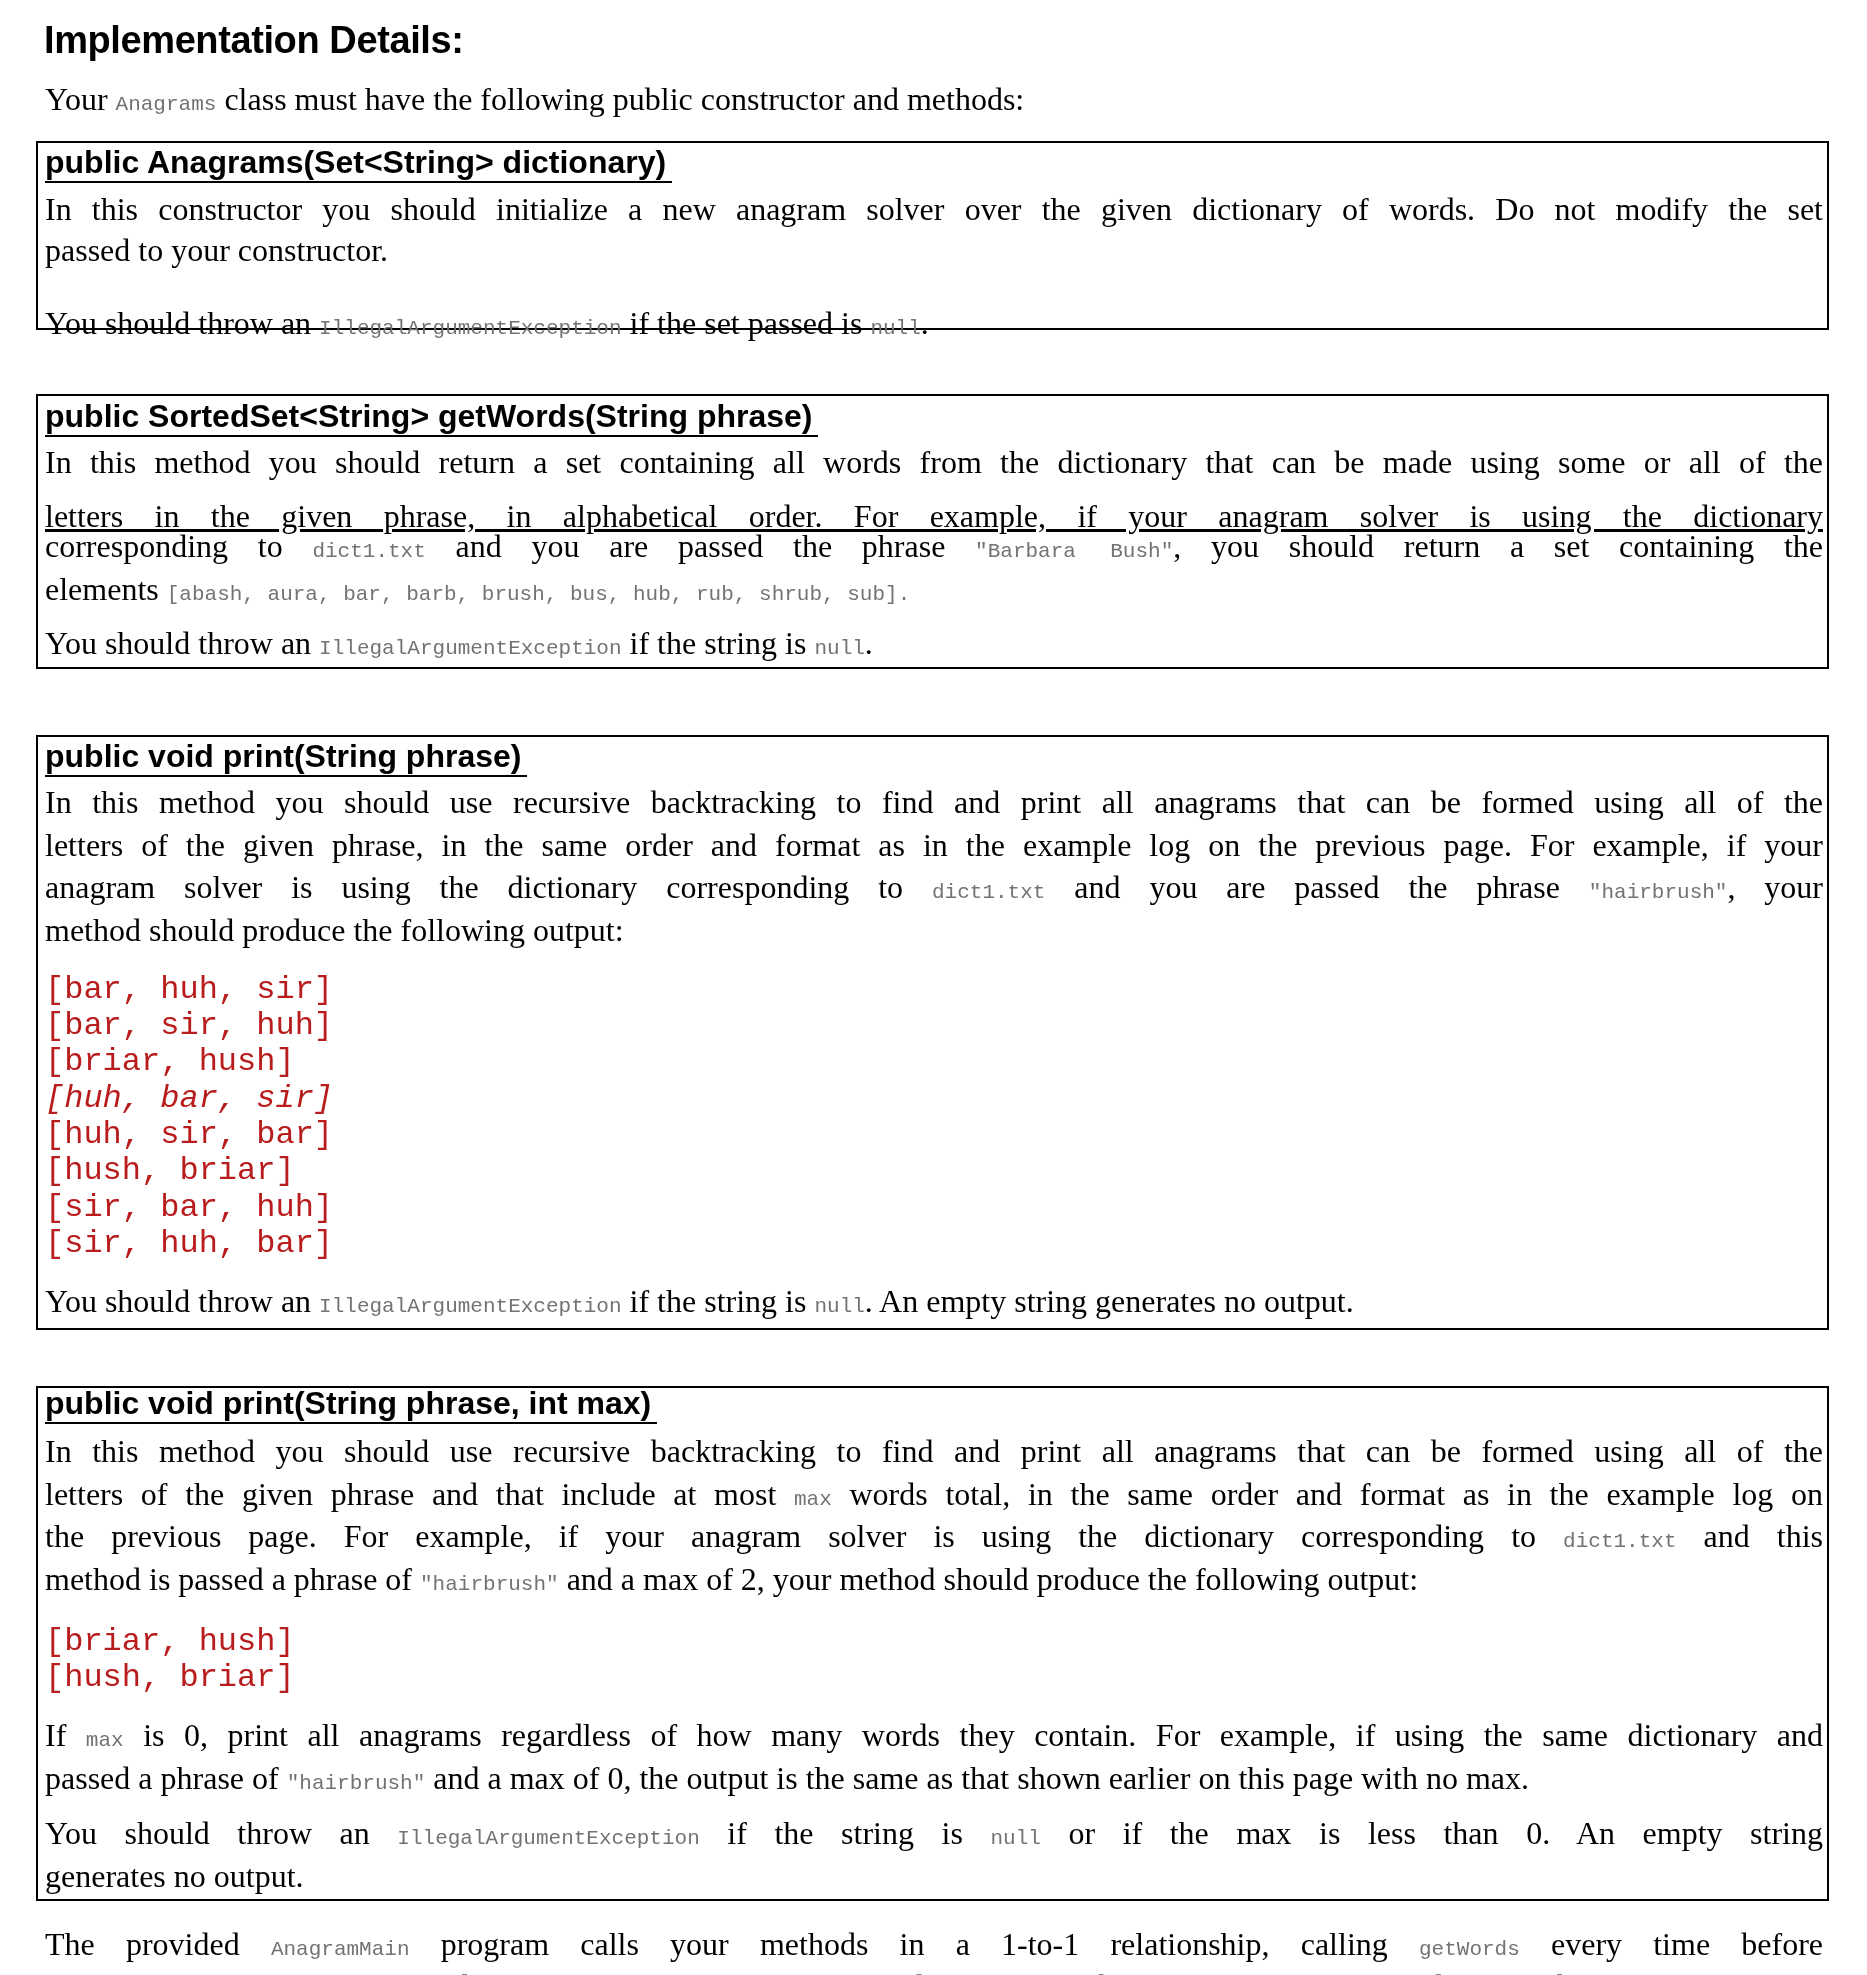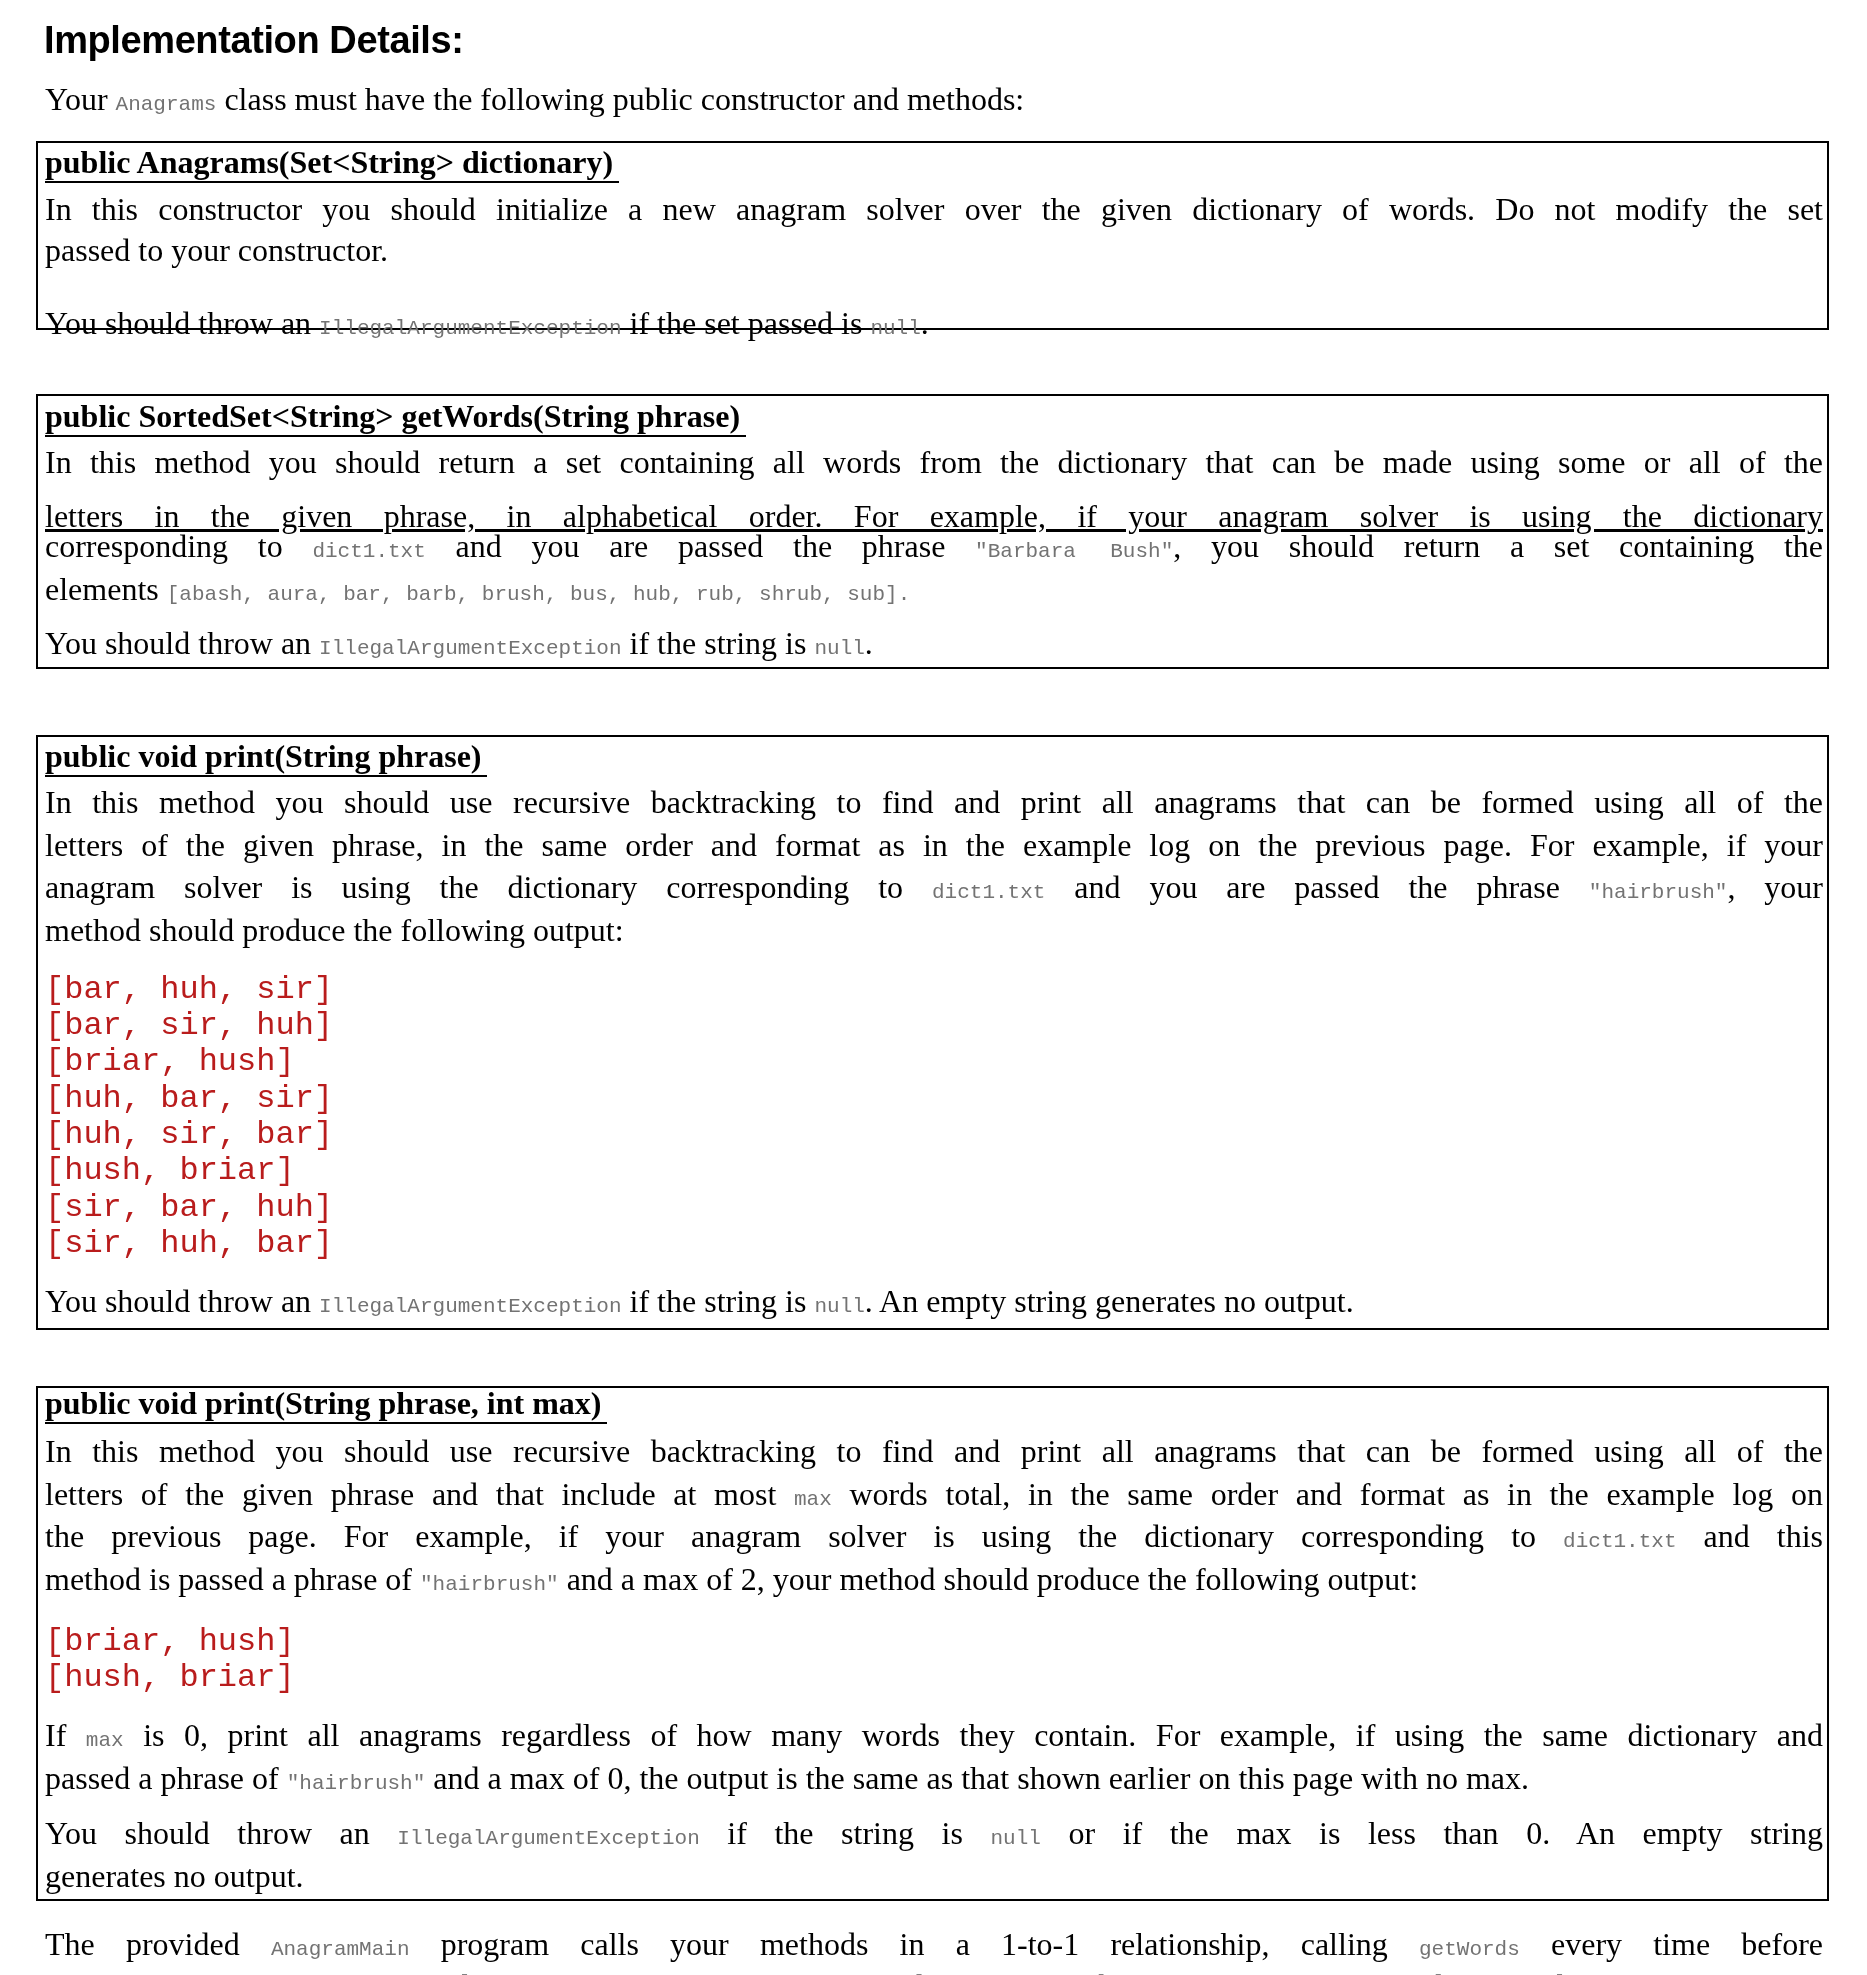--- a/index.html
+++ b/index.html
@@ -22,21 +22,21 @@
   code, .mono {
     font-family: "Liberation Mono", "DejaVu Sans Mono", monospace;
     font-size: 21px; color: #737373; font-weight: normal;
   }
   .box {
     position: absolute; left: 36px; width: 1793px;
     border: 2.4px solid #000; box-sizing: border-box;
   }
   .sig {
     position: absolute; left: 45px;
-    font-family: Liberation Serif, serif;
+    font-family: Liberation Sans, sans-serif;
     font-weight: bold; font-size: 32px; line-height: 38px; white-space: nowrap;
     border-bottom: 2.8px solid #000; padding-right: 5.5px;
   }
   .codeline {
     position: absolute; left: 45px;
     font-family: "Liberation Mono", "DejaVu Sans Mono", monospace;
     font-size: 32px; line-height: 36px; white-space: pre; color: #b91c1c;
   }
 </style>
 </head>
@@ -74,21 +74,21 @@
 <div class="sig" style="top:737px;">public void print(String phrase)</div>
 <div class="line j" style="top:782px;">In this method you should use recursive backtracking to find and print all anagrams that can be formed using all of the</div>
 <div class="line j" style="top:825px;">letters of the given phrase, in the same order and format as in the example log on the previous page.  For example, if your</div>
 <div class="line j" style="top:867px;">
   <span>anagram solver is using the dictionary corresponding to </span><code>dict1.txt</code><span> and you are passed the phrase </span><code>"hairbrush"</code><span>, your</span>
 </div>
 <div class="line" style="top:910px;">method should produce the following output:</div>
 <div class="codeline" style="top:972px;">[bar, huh, sir]</div>
 <div class="codeline" style="top:1008px;">[bar, sir, huh]</div>
 <div class="codeline" style="top:1044px;">[briar, hush]</div>
-<div class="codeline" style="top:1081px;">[huh, bar, sir]</div>
+<div class="codeline" style="top:1081px;font-style:italic;">[huh, bar, sir]</div>
 <div class="codeline" style="top:1117px;">[huh, sir, bar]</div>
 <div class="codeline" style="top:1153px;">[hush, briar]</div>
 <div class="codeline" style="top:1190px;">[sir, bar, huh]</div>
 <div class="codeline" style="top:1226px;">[sir, huh, bar]</div>
 <div class="line" style="top:1281px;">
   <span>You should throw an </span><code>IllegalArgumentException</code><span> if the string is </span><code>null</code><span>.  An empty string generates no output.</span>
 </div>
 
 <div class="box" style="top:1386px; height:515px;"></div>
 <div class="sig" style="top:1384px;">public void print(String phrase, int max)</div>

